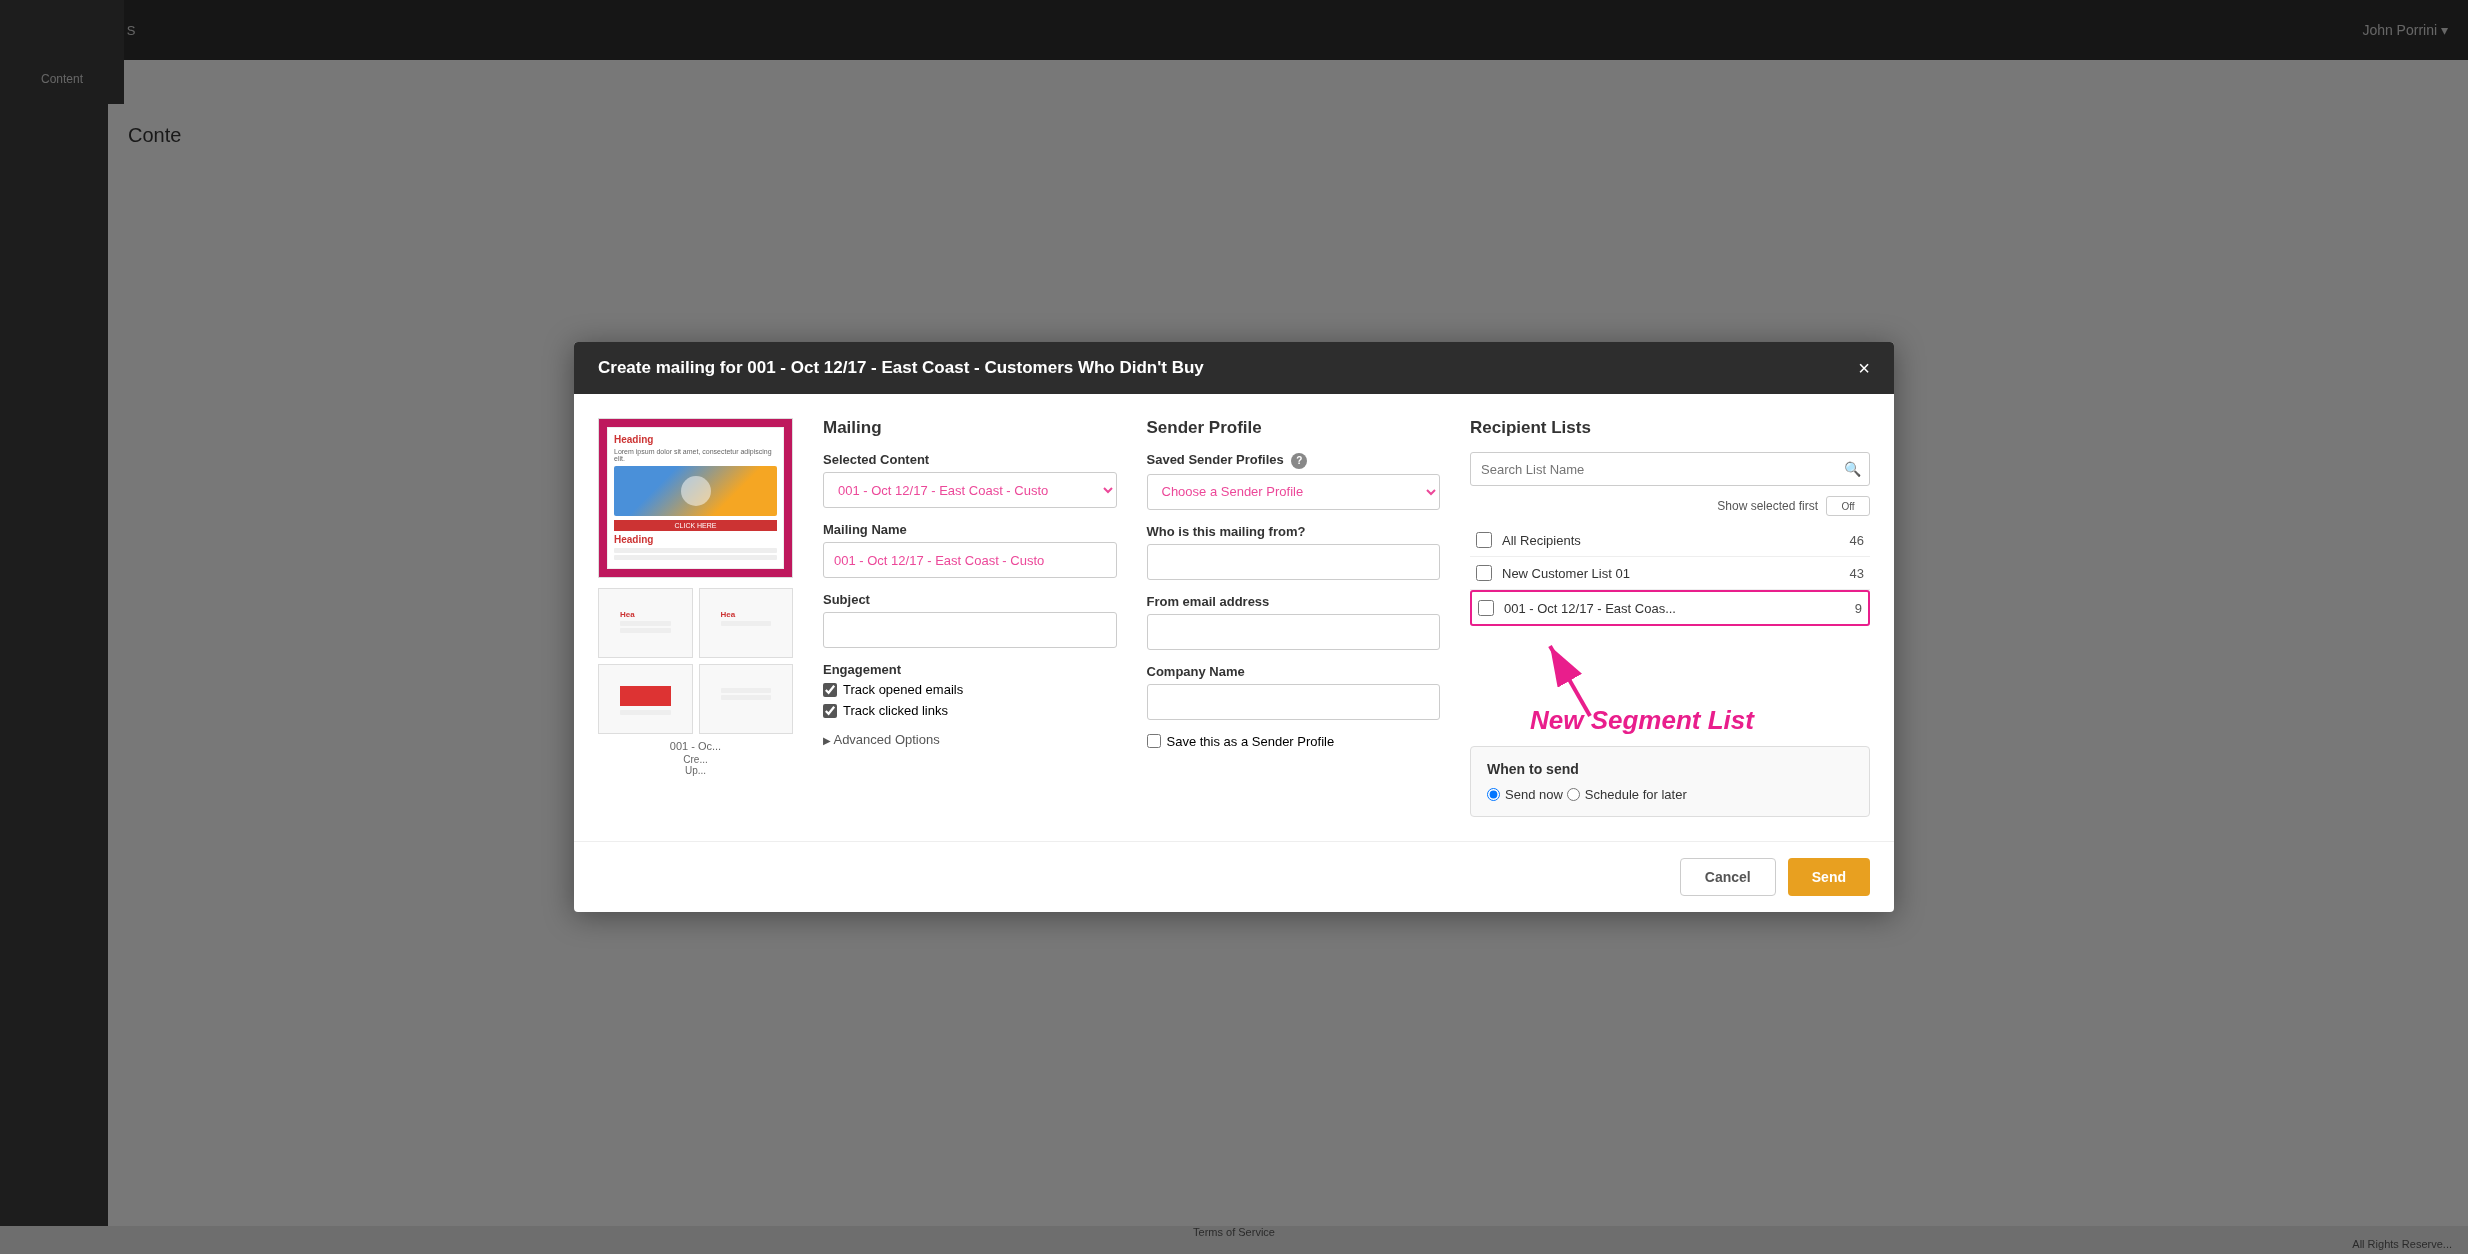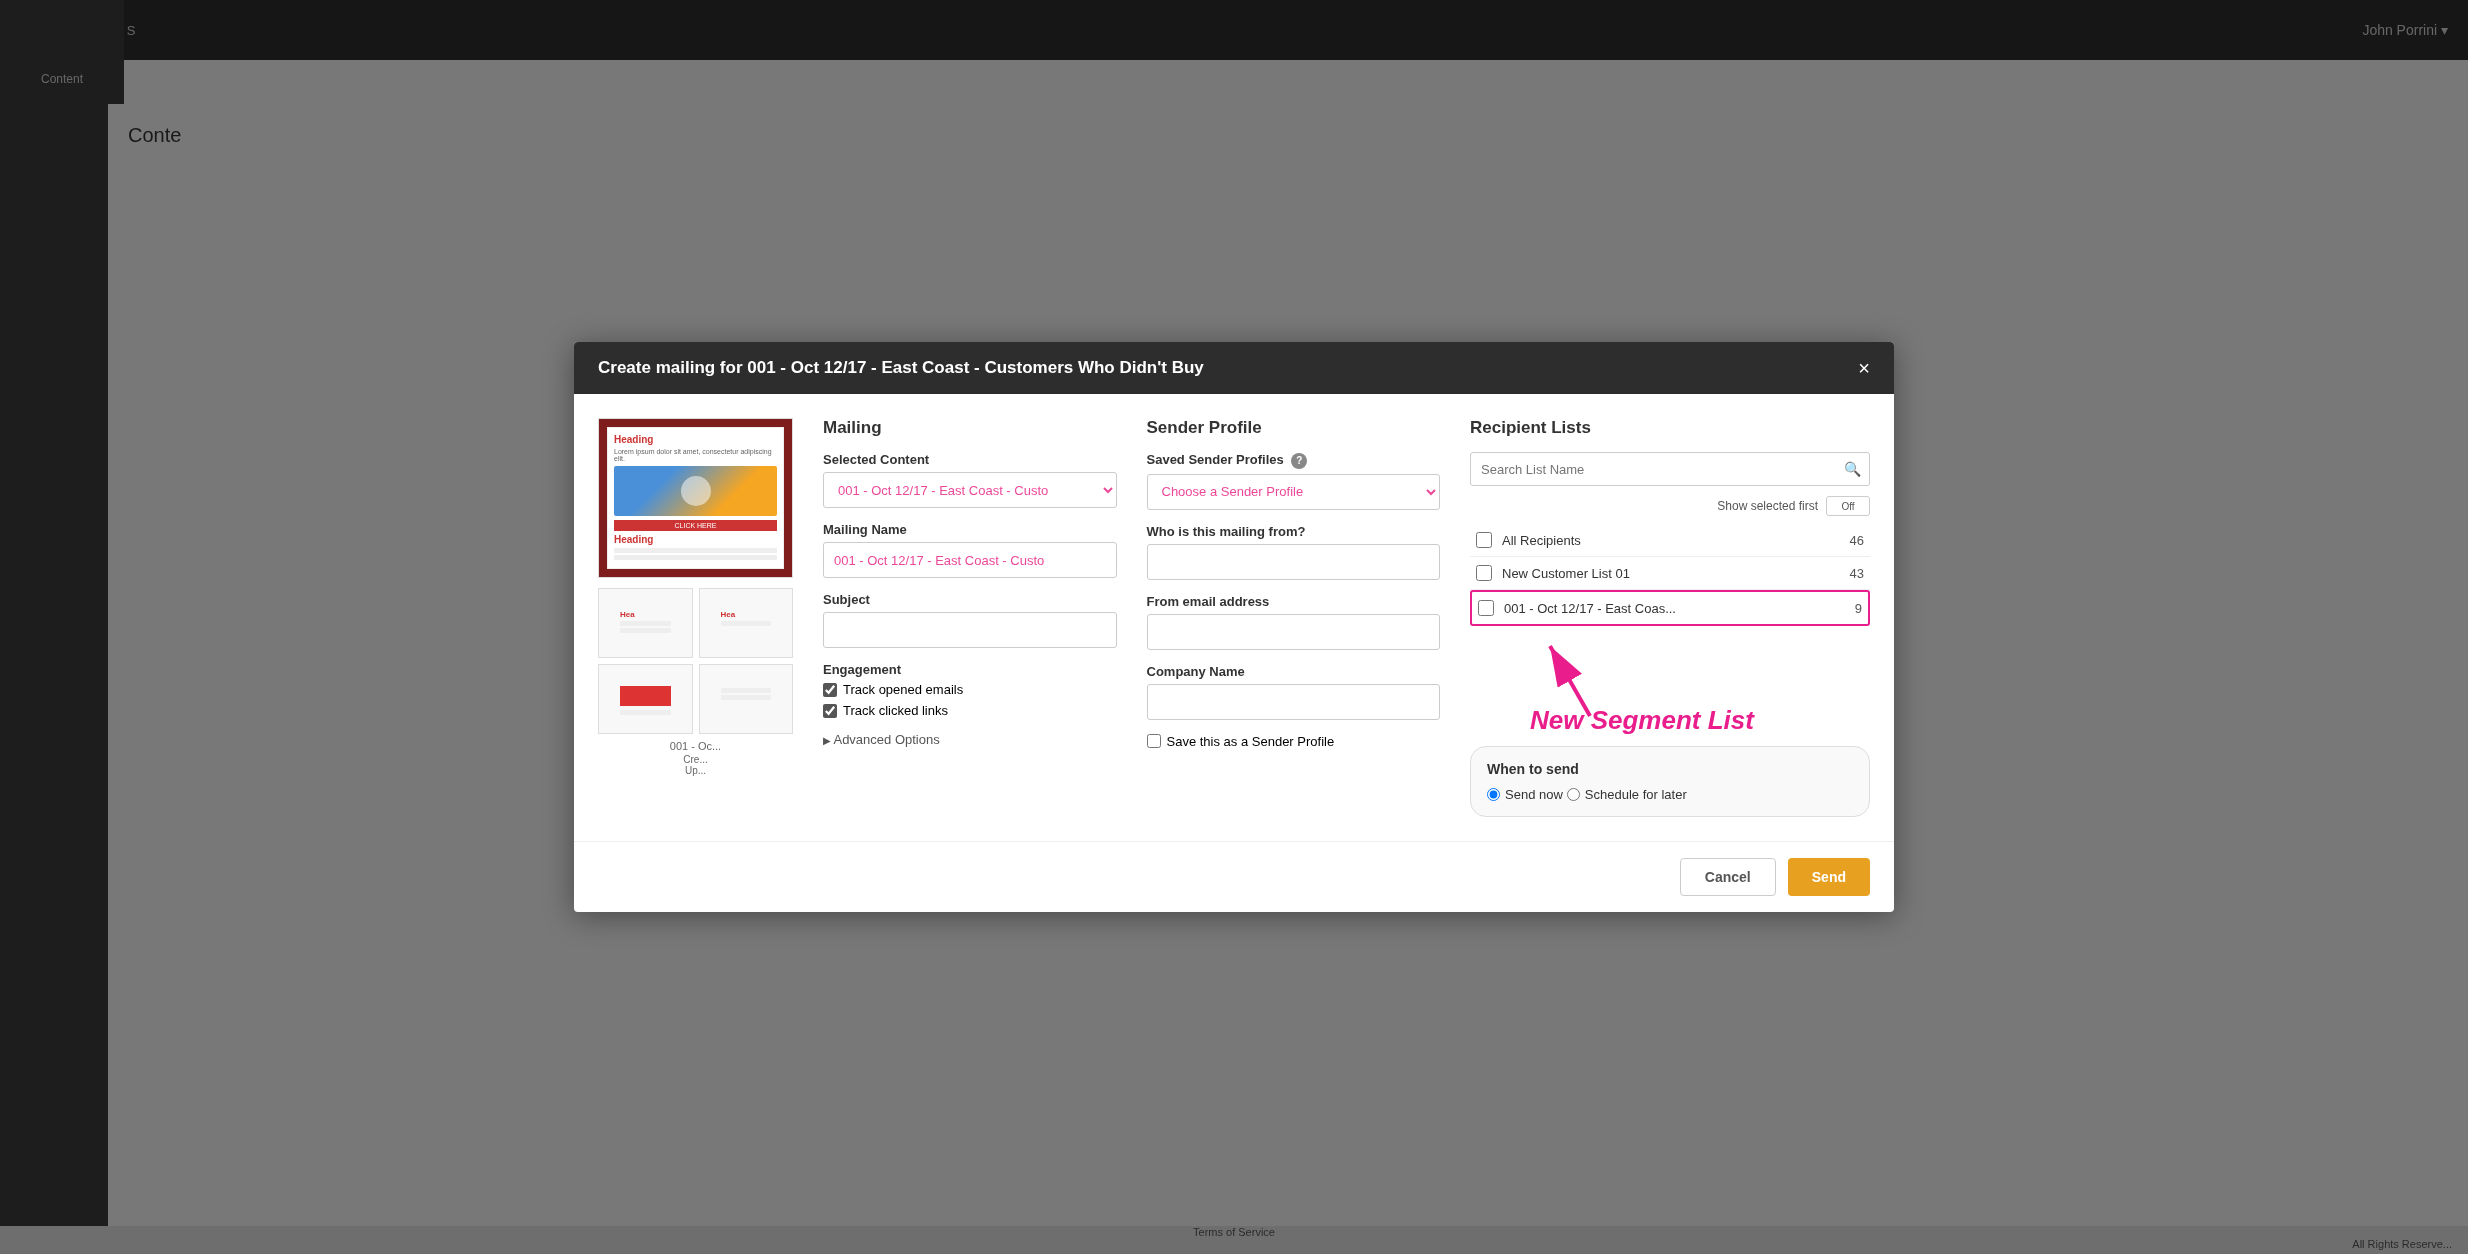--- a/index.html
+++ b/index.html
@@ -99,21 +99,21 @@
     
     .preview-col {
       width: 195px;
       flex-shrink: 0;
     }
 
     .preview-thumb {
       border: 1px solid #ddd;
       padding: 8px;
       margin-bottom: 10px;
-      background: #7f1d1d;
+      background: #be185d;
     }
 
     .preview-thumb-inner {
       background: #fff;
       border: 1px solid #eee;
       padding: 6px;
       font-size: 9px;
       color: #333;
     }
 
@@ -351,21 +351,21 @@
     }
 
     .arrow-svg {
       position: absolute;
       top: 0; left: 0;
     }
 
     
     .when-to-send {
       border: 1px solid #ddd;
-      border-radius: 16px;
+      border-radius: 4px;
       background: #f9f9f9;
       padding: 14px 16px;
       margin-top: 10px;
     }
 
     .when-title {
       font-weight: bold;
       font-size: 14px;
       color: #333;
       margin-bottom: 10px;

